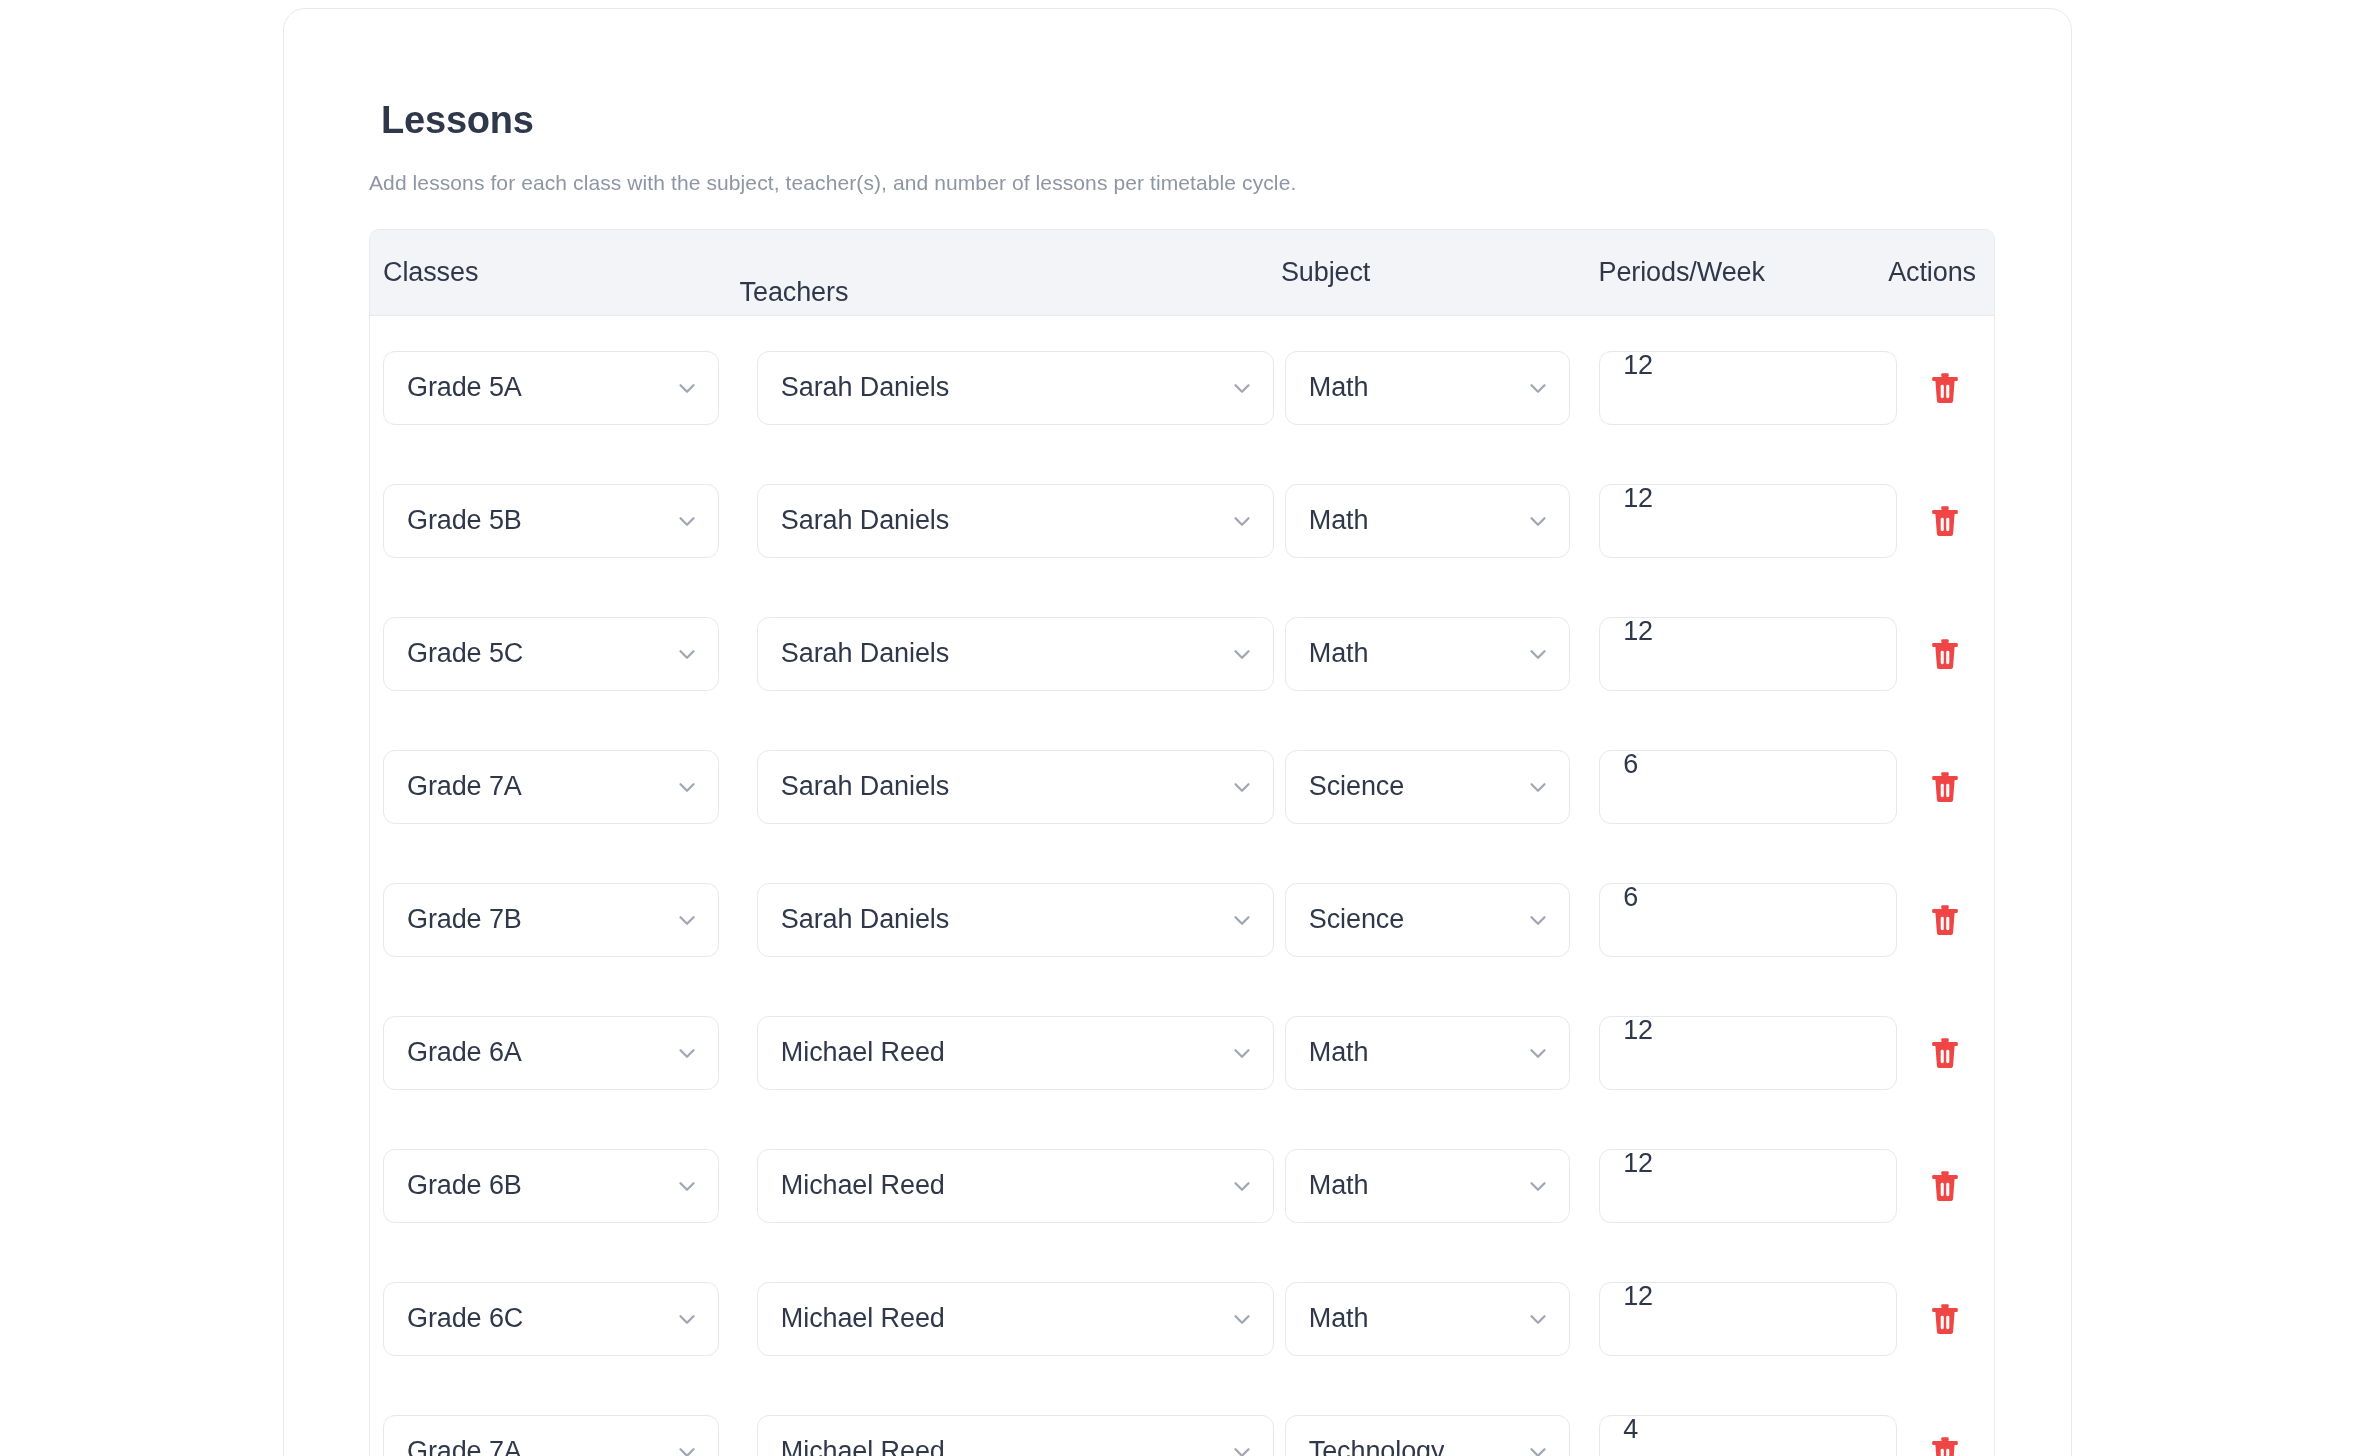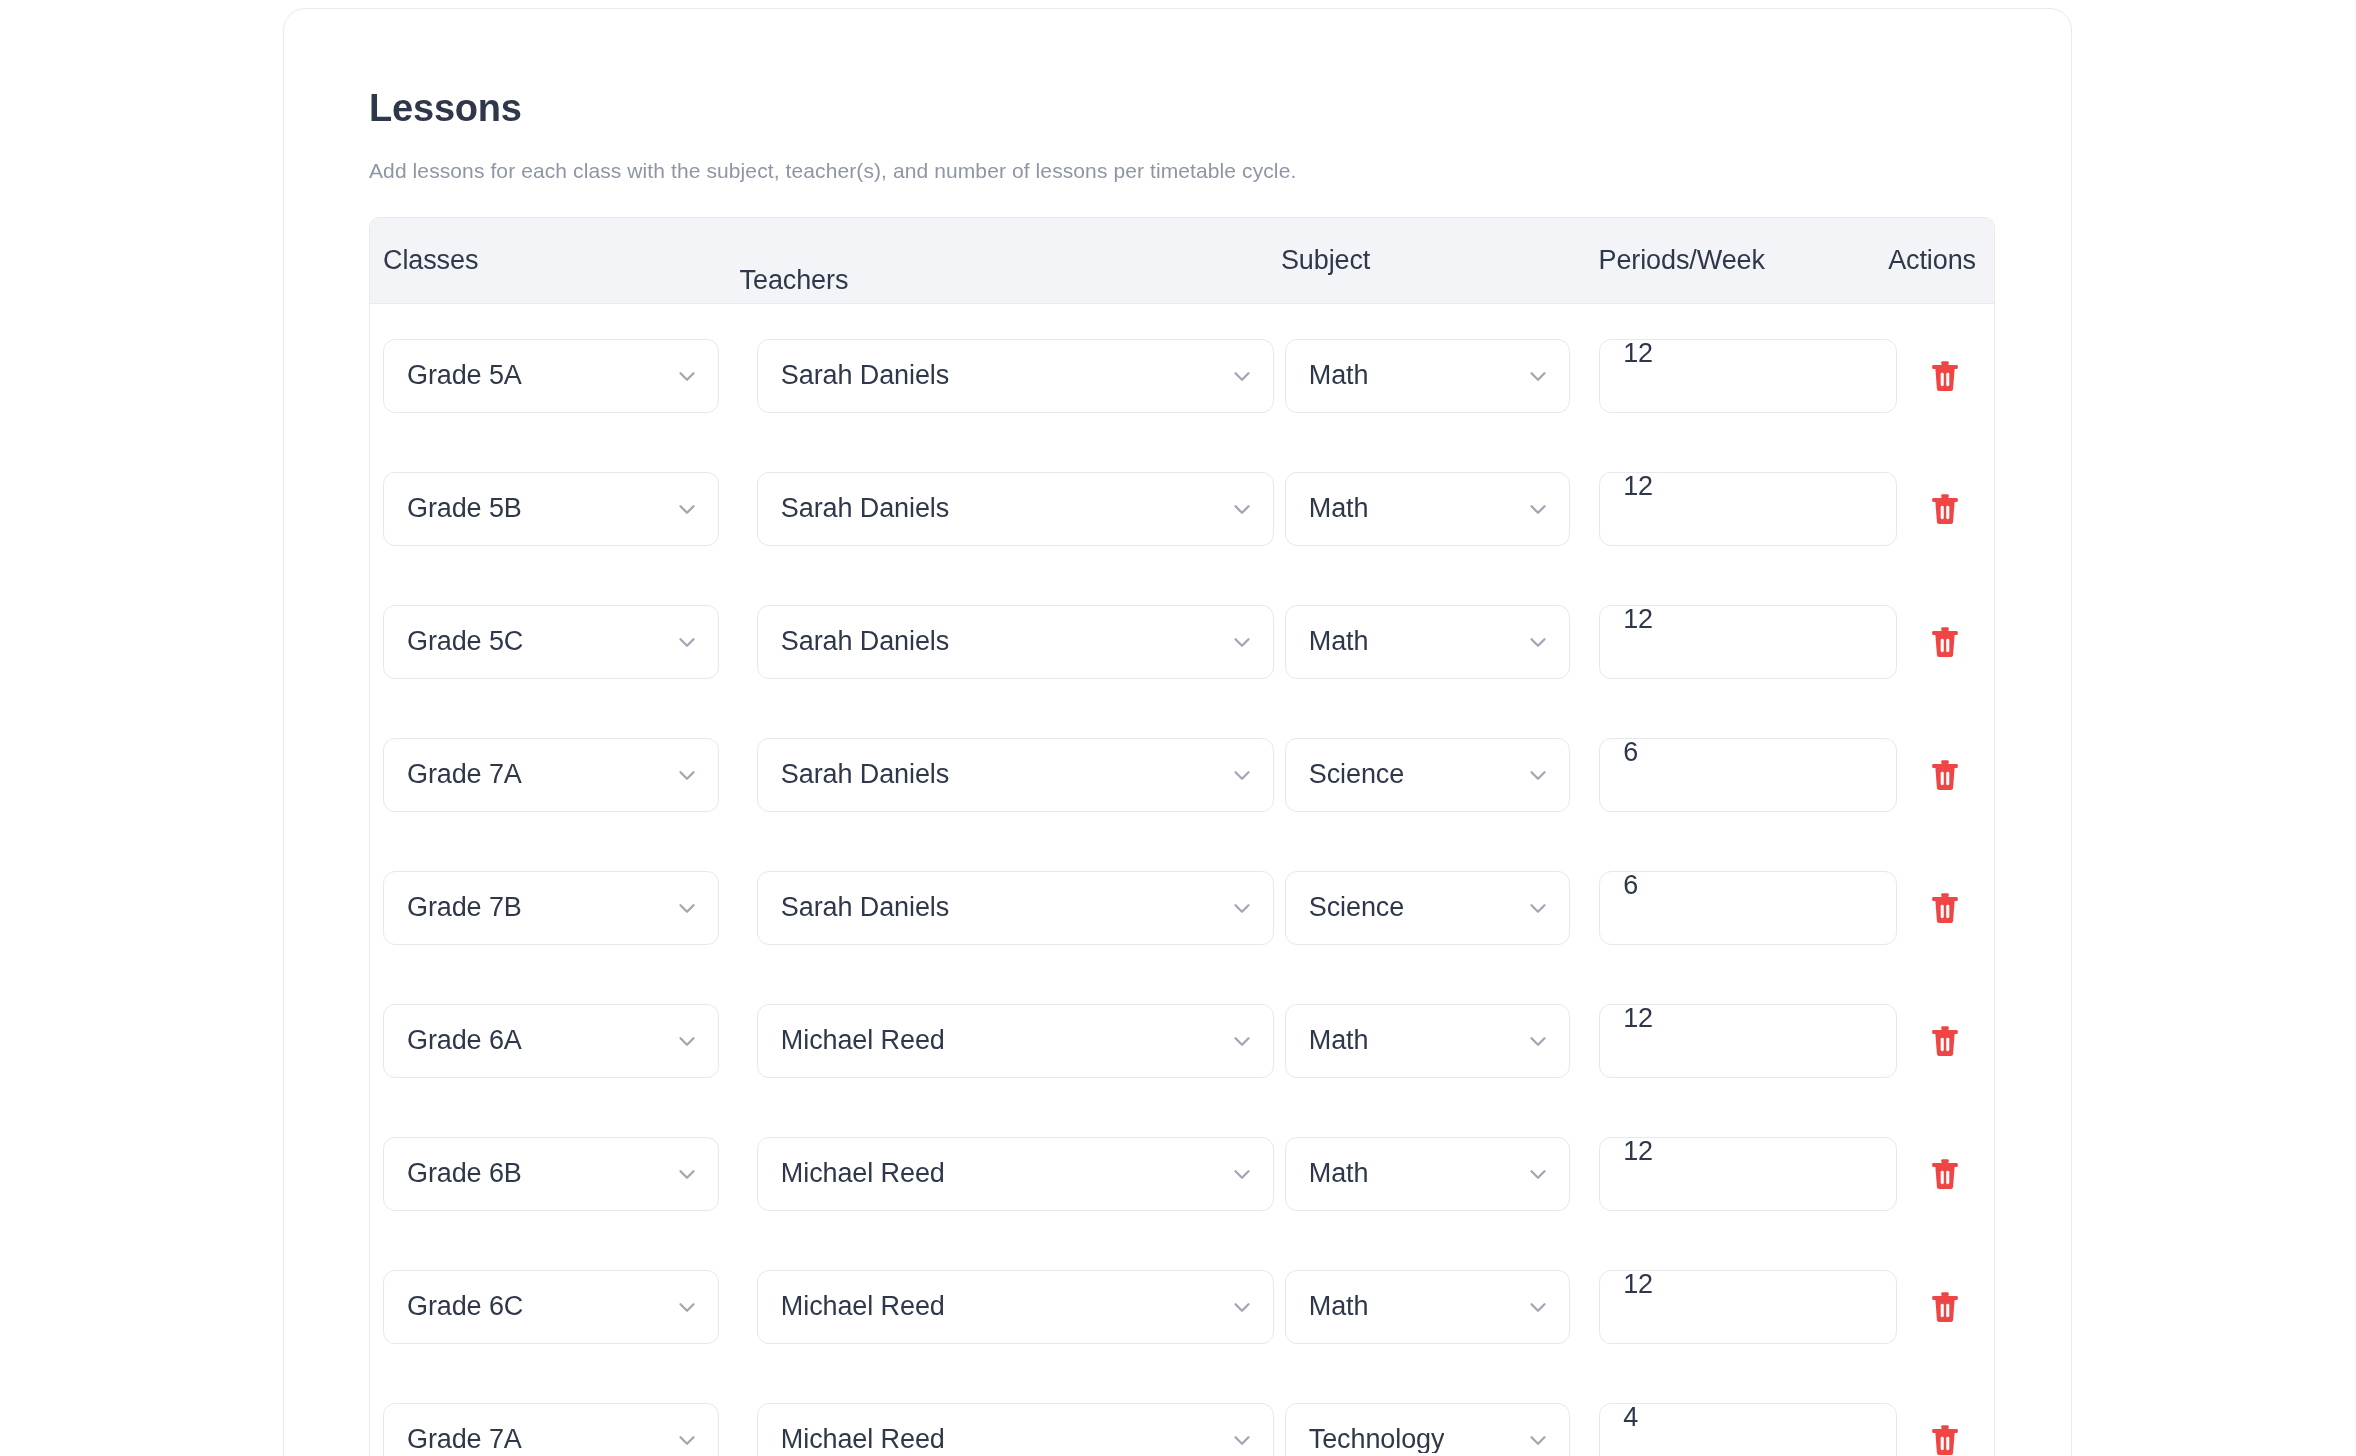--- a/index.html
+++ b/index.html
@@ -37,21 +37,21 @@
   .card-inner {
     padding: 80px 0 0 85px;
   }
 
   .section-title {
     font-size: 38px;
     font-weight: bold;
     color: #2f384a;
     letter-spacing: -0.2px;
     line-height: 1;
-    margin: 0;
+    margin: 12px;
   }
 
   .section-subtitle {
     font-size: 21px;
     font-weight: normal;
     color: #8e95a4;
     line-height: 1;
     margin: 33px 0 0 0;
     letter-spacing: 0.1px;
   }

